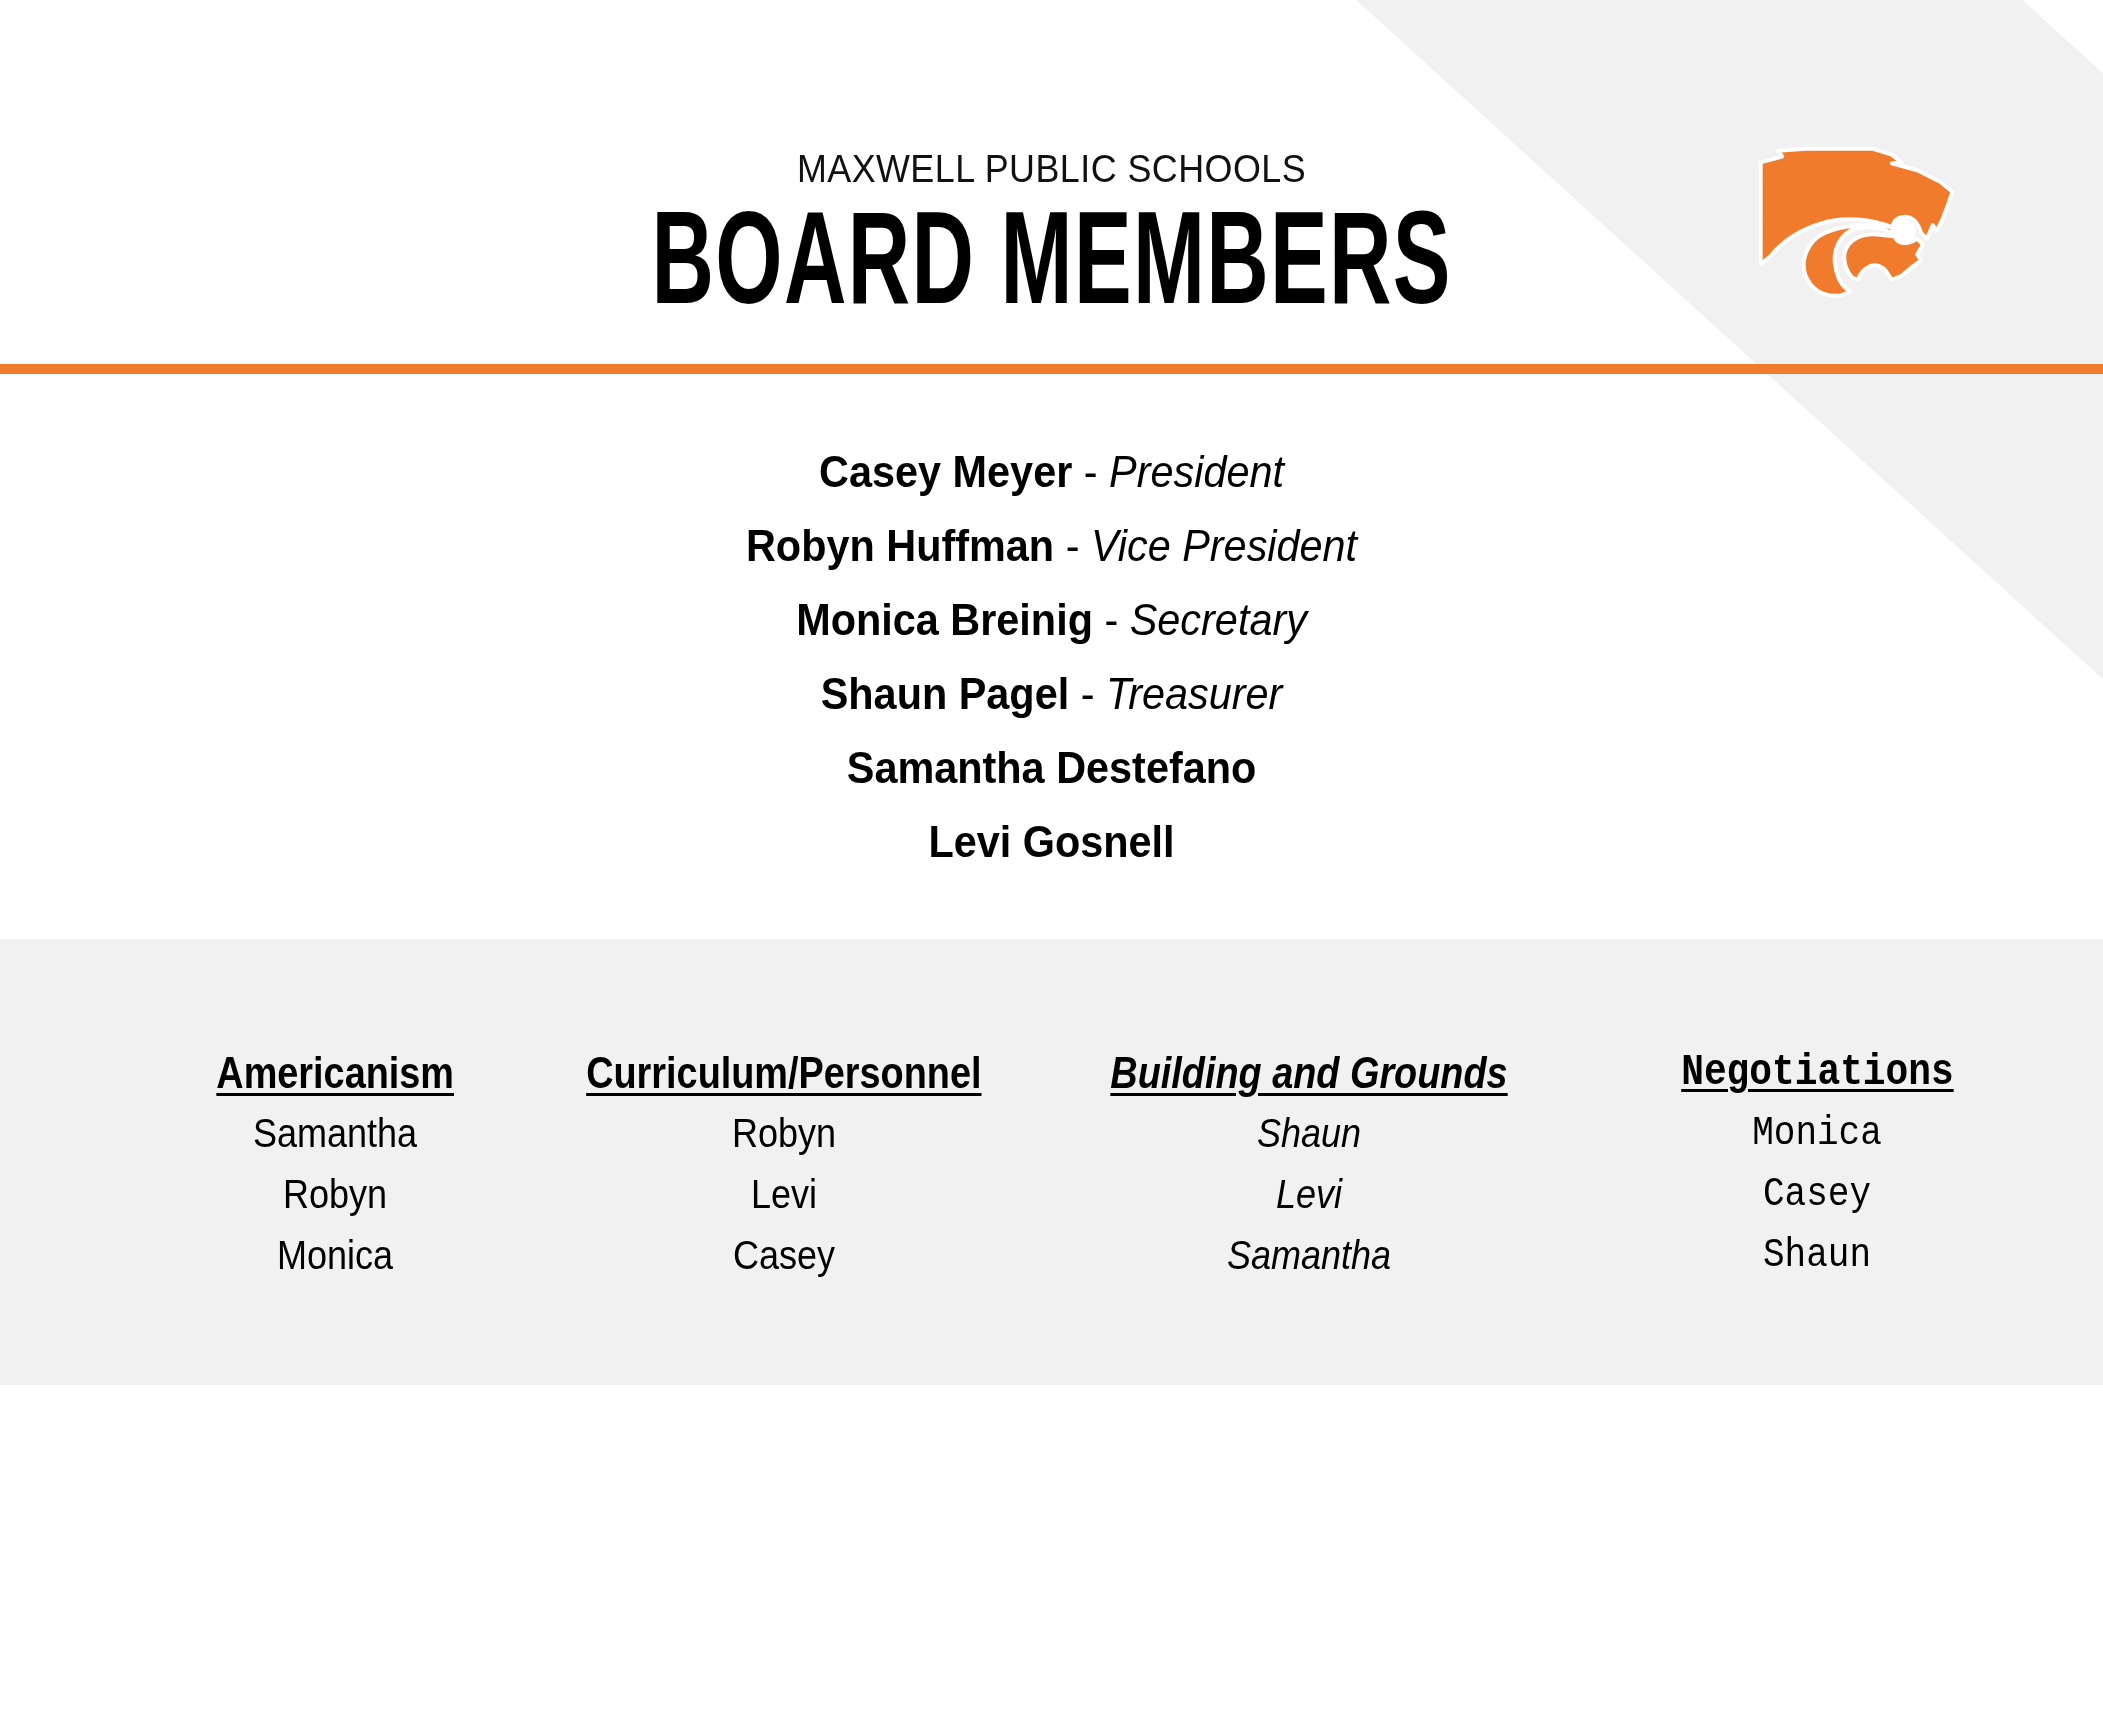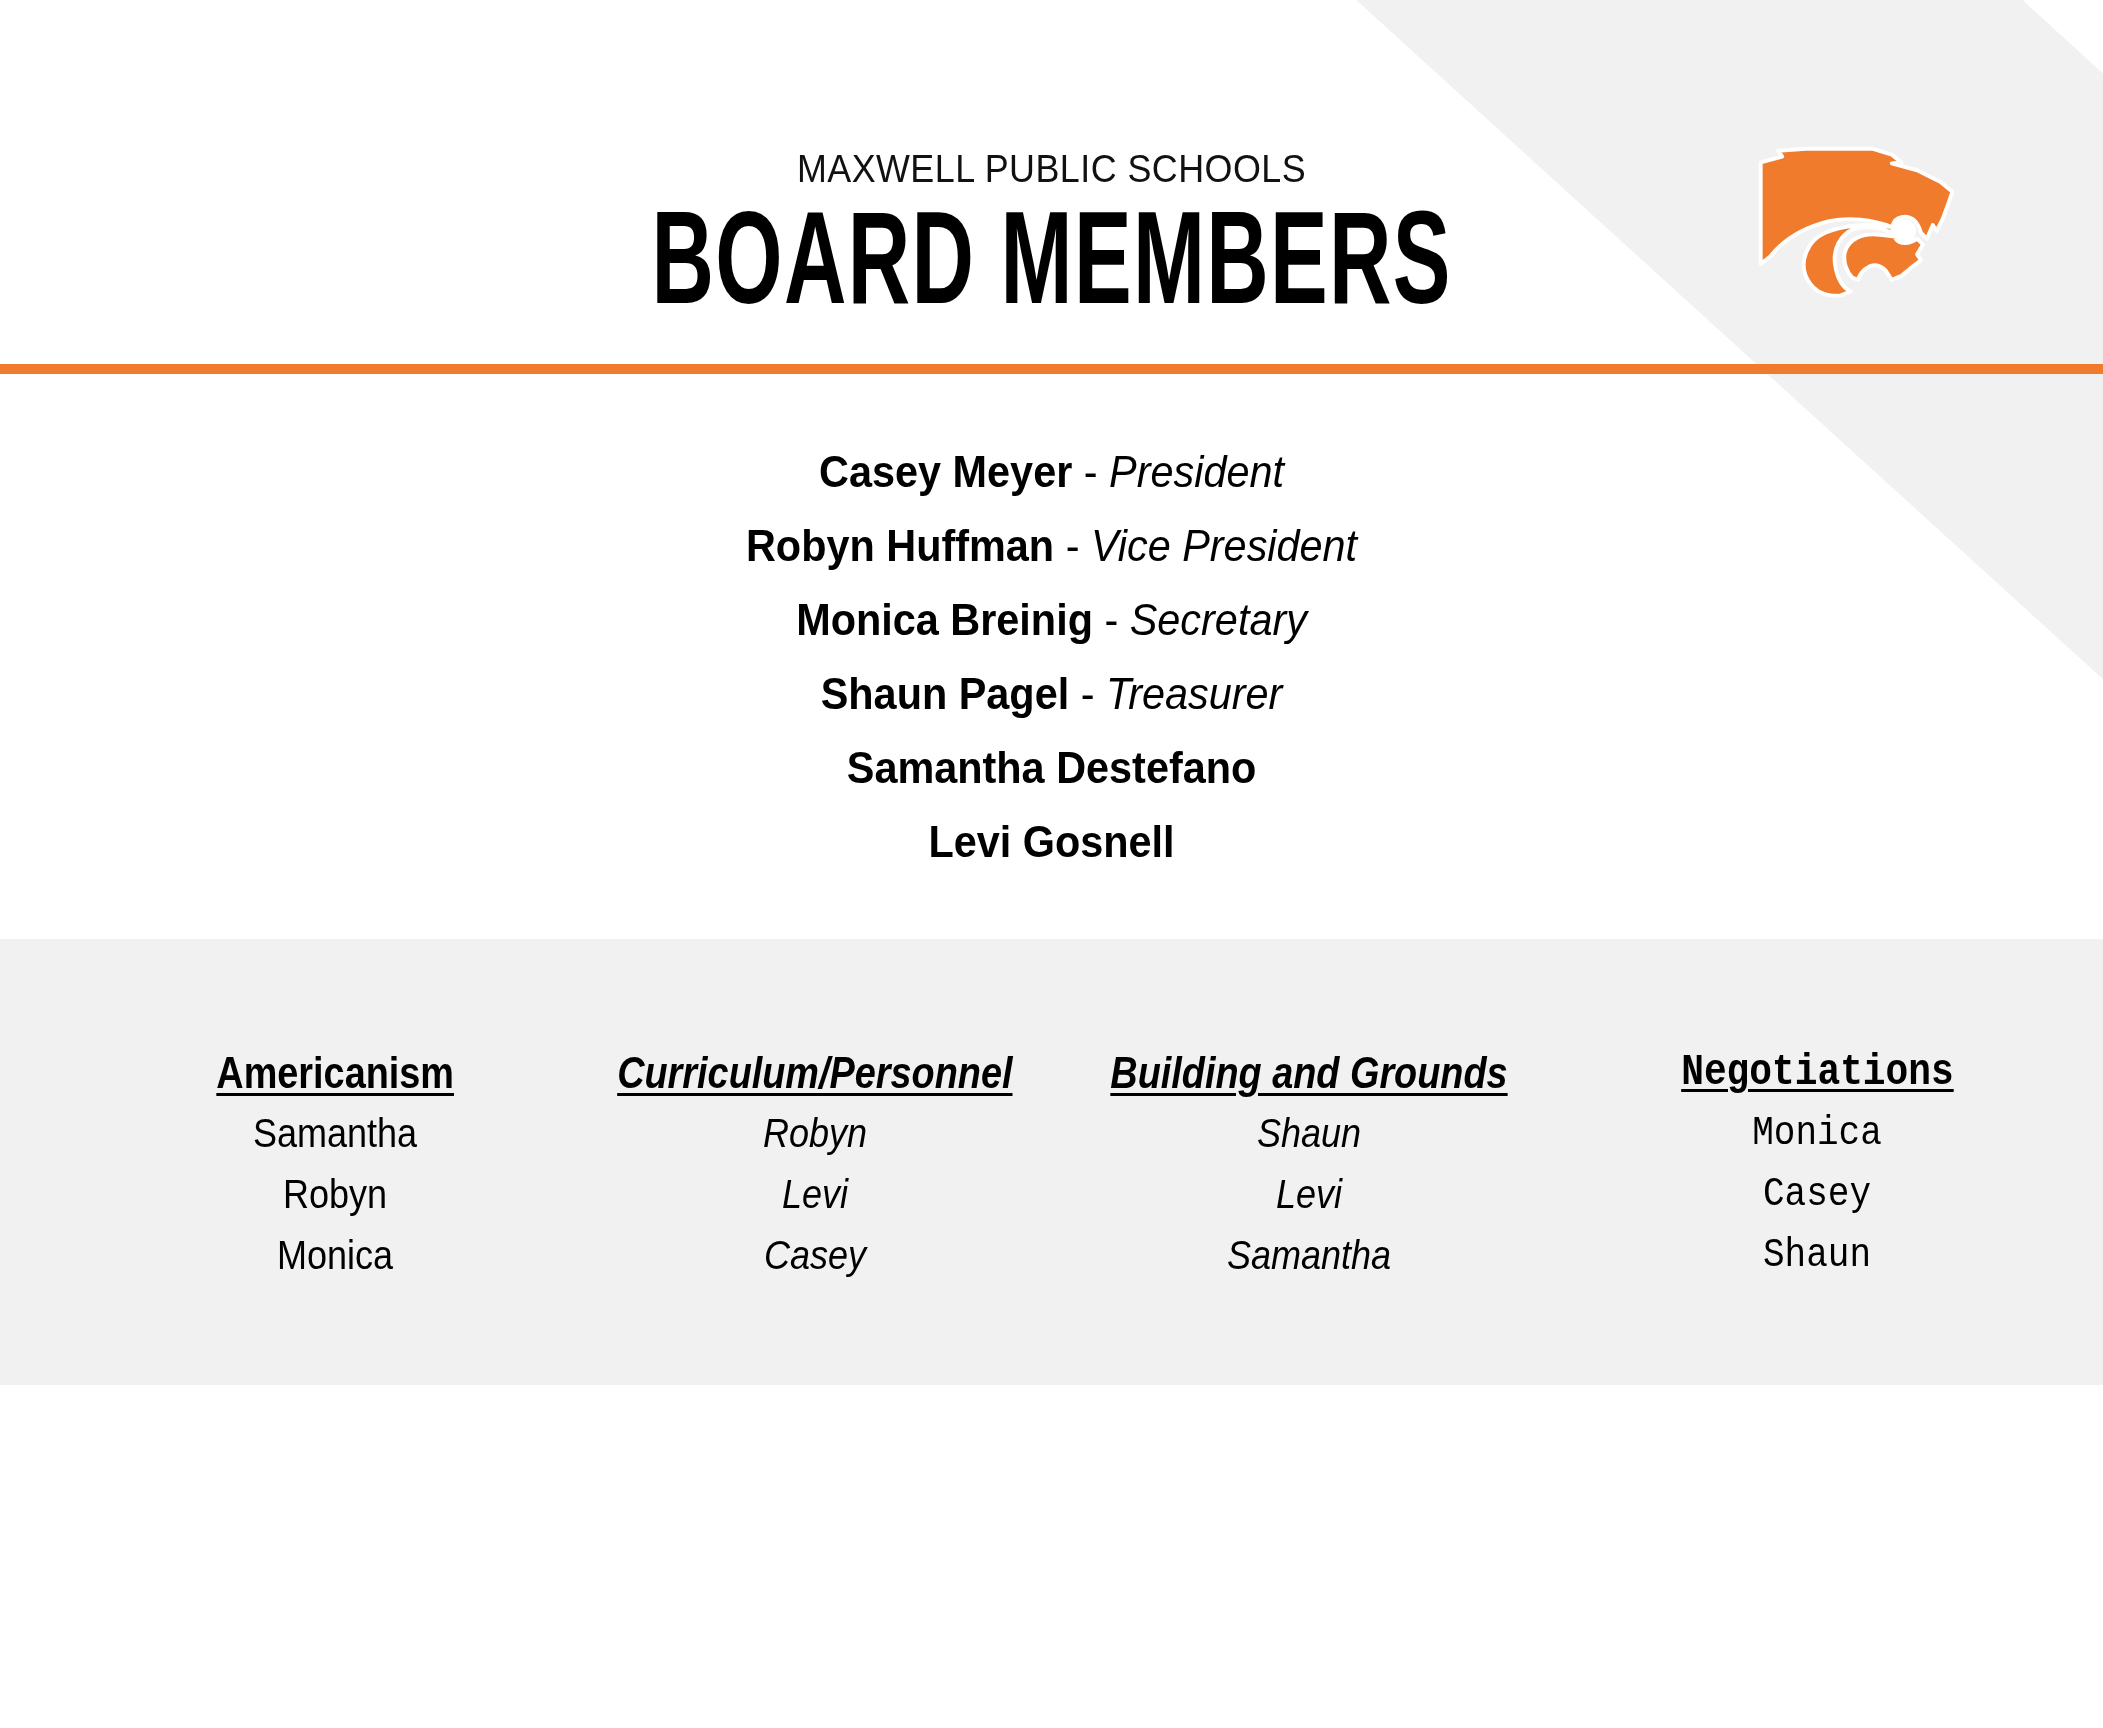--- a/index.html
+++ b/index.html
@@ -101,21 +101,21 @@
   </div>
 </div>
 
 <div class="committees">
   <div class="committee" style="left:80px;">
     <div class="committee-title">Americanism</div>
     <div class="committee-member">Samantha</div>
     <div class="committee-member">Robyn</div>
     <div class="committee-member">Monica</div>
   </div>
-  <div class="committee" style="left:560px;font-style:italic;">
+  <div class="committee" style="left:529px;">
     <div class="committee-title">Curriculum/Personnel</div>
     <div class="committee-member">Robyn</div>
     <div class="committee-member">Levi</div>
     <div class="committee-member">Casey</div>
   </div>
   <div class="committee" style="left:1054px;font-style:italic;">
     <div class="committee-title">Building and Grounds</div>
     <div class="committee-member">Shaun</div>
     <div class="committee-member">Levi</div>
     <div class="committee-member">Samantha</div>

